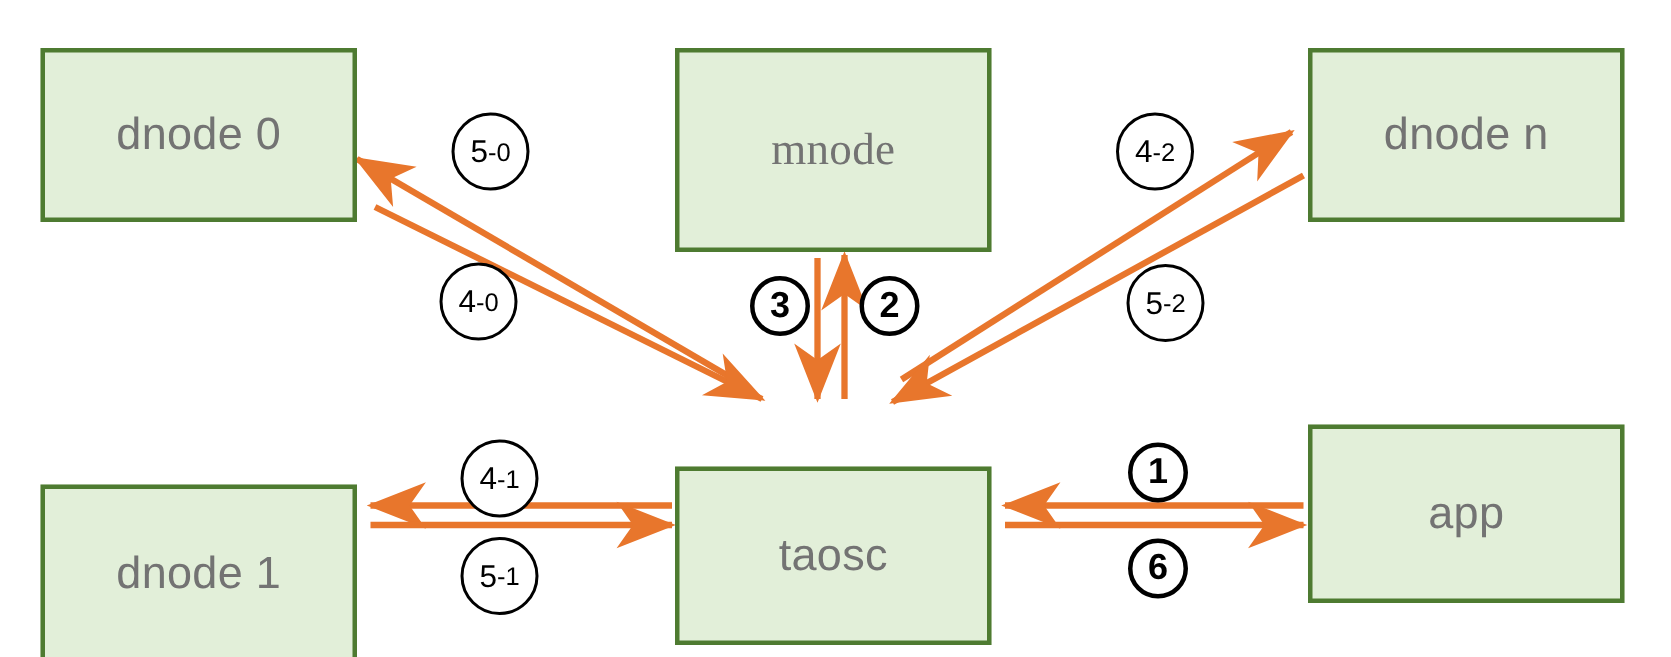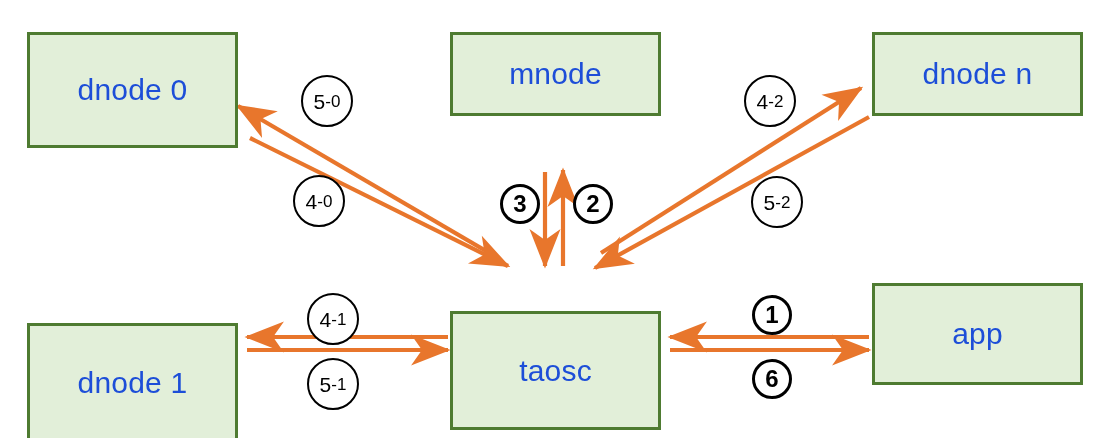--- a/index.html
+++ b/index.html
@@ -18,21 +18,21 @@
     overflow: hidden;
   }
   .node {
     position: absolute;
     box-sizing: border-box;
     background: #e2efd9;
     border: 3px solid #4e7b31;
     display: flex;
     align-items: center;
     justify-content: center;
-    color: #1d4ed8;
+    color: #737373;
     font-size: 30px;
     font-family: "Liberation Sans", sans-serif;
     letter-spacing: 0.2px;
   }
   #svg-arrows {
     position: absolute;
     left: 0;
     top: 0;
     width: 1114px;
     height: 438px;
@@ -117,37 +117,37 @@
 
     <g>
       <line x1="670" y1="350" x2="869" y2="350" stroke="#e8762c" stroke-width="4.2" marker-end="url(#ah)"></line>
     </g>
   </svg>
 
   <div class="node" style="left:27px;  top:32px;  width:211px; height:116px;">
     <span>dnode 0</span>
   </div>
 
-  <div class="node" style="left:450px; top:32px;  width:211px; height:84px;">
+  <div class="node" style="left:450px; top:32px;  width:211px; height:136px;font-family:Liberation Serif, serif;">
     <span>mnode</span>
   </div>
 
-  <div class="node" style="left:872px; top:32px;  width:211px; height:84px;">
+  <div class="node" style="left:872px; top:32px;  width:211px; height:116px;">
     <span>dnode n</span>
   </div>
 
   <div class="node" style="left:27px;  top:283px; width:211px; height:119px;margin-top:40px;">
     <span>dnode 1</span>
   </div>
 
   <div class="node" style="left:450px; top:283px; width:211px; height:119px;margin-top:28px;">
     <span>taosc</span>
   </div>
 
-  <div class="node" style="left:872px; top:283px; width:211px; height:102px;">
+  <div class="node" style="left:872px; top:283px; width:211px; height:119px;">
     <span>app</span>
   </div>
 
   <div class="badge pair" style="left:301px; top:75px;">
     <span>5</span>
       <span class="sub">-0</span>
   </div>
 
   <div class="badge pair" style="left:293px; top:175px;">
     <span>4</span>

